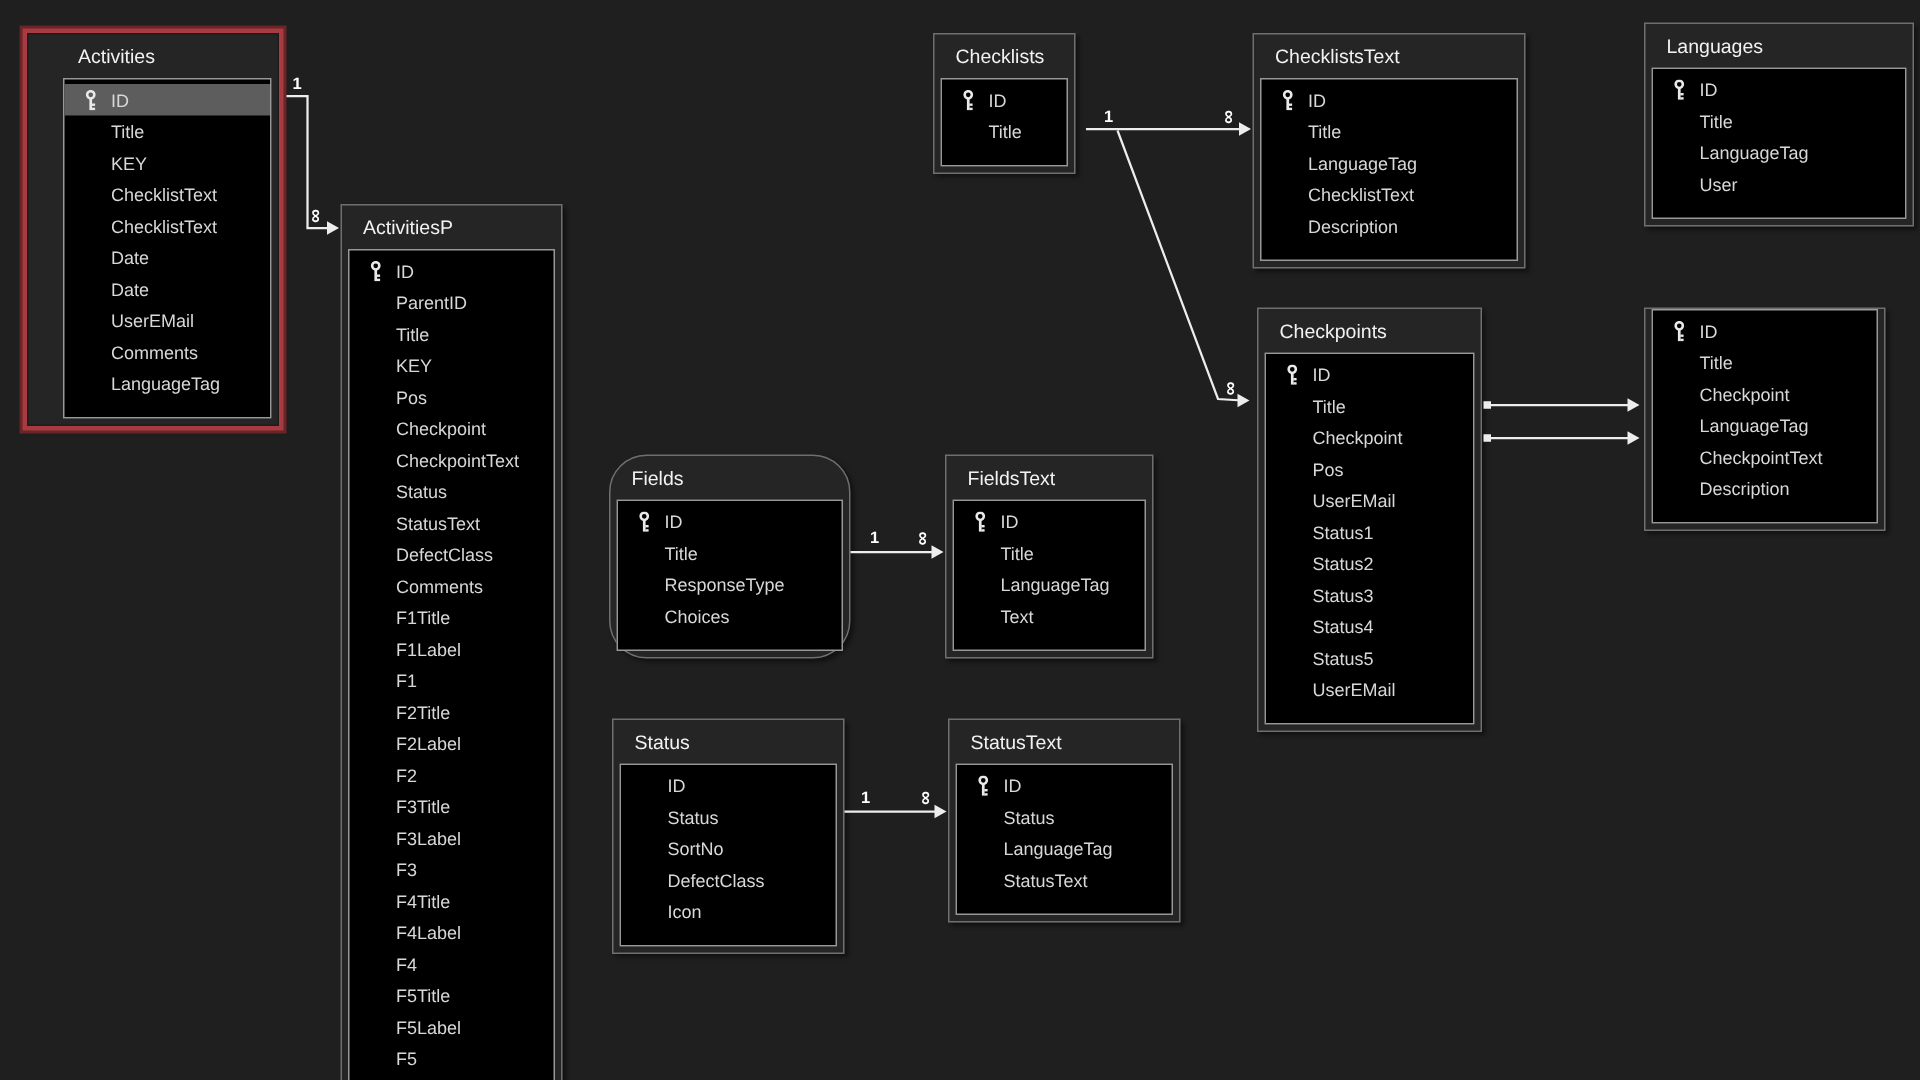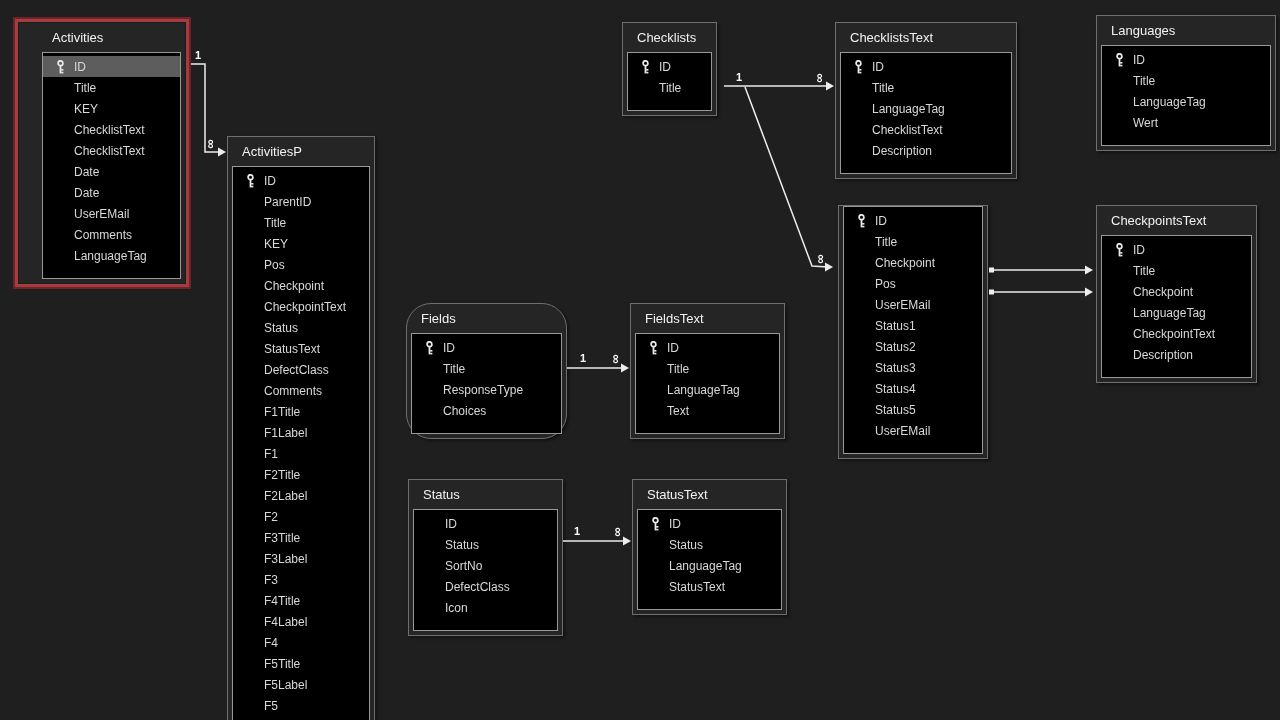--- a/index.html
+++ b/index.html
@@ -336,25 +336,26 @@
         <div class="row">
           <span class="key-slot"></span>
           <span class="fname">Title</span>
         </div>
         <div class="row">
           <span class="key-slot"></span>
           <span class="fname">LanguageTag</span>
         </div>
         <div class="row">
           <span class="key-slot"></span>
-          <span class="fname">Wert</span>
+          <span class="fname">User</span>
         </div>
       </div>
     </div>
     <div class="tbl" style="left: 838px; top: 205px; width: 150px;">
+      <div class="tbl-header">Checkpoints</div>
       <div class="tbl-body">
         <div class="row">
           <span class="key-slot">
             <svg width="9" height="14" viewBox="0 0 9 14">
               <circle cx="4.5" cy="3.2" r="2.4" fill="none" stroke="#e9e9e9" stroke-width="1.7"></circle>
               <rect x="3.6" y="5.4" width="1.8" height="8" fill="#e9e9e9"></rect>
               <rect x="5.2" y="9.0" width="2.2" height="1.6" fill="#e9e9e9"></rect>
               <rect x="5.2" y="11.8" width="2.2" height="1.6" fill="#e9e9e9"></rect>
             </svg>
           </span>
@@ -396,21 +397,20 @@
           <span class="key-slot"></span>
           <span class="fname">Status5</span>
         </div>
         <div class="row">
           <span class="key-slot"></span>
           <span class="fname">UserEMail</span>
         </div>
       </div>
     </div>
     <div class="tbl" style="left: 1096px; top: 205px; width: 161px;">
-      <div class="tbl-header">CheckpointsText</div>
       <div class="tbl-body">
         <div class="row">
           <span class="key-slot">
             <svg width="9" height="14" viewBox="0 0 9 14">
               <circle cx="4.5" cy="3.2" r="2.4" fill="none" stroke="#e9e9e9" stroke-width="1.7"></circle>
               <rect x="3.6" y="5.4" width="1.8" height="8" fill="#e9e9e9"></rect>
               <rect x="5.2" y="9.0" width="2.2" height="1.6" fill="#e9e9e9"></rect>
               <rect x="5.2" y="11.8" width="2.2" height="1.6" fill="#e9e9e9"></rect>
             </svg>
           </span>
@@ -459,21 +459,21 @@
         <div class="row">
           <span class="key-slot"></span>
           <span class="fname">ResponseType</span>
         </div>
         <div class="row">
           <span class="key-slot"></span>
           <span class="fname">Choices</span>
         </div>
       </div>
     </div>
-    <div class="tbl" style="left: 630px; top: 303px; width: 155px;">
+    <div class="tbl" style="left: 630px; top: 303px; width: 139px;">
       <div class="tbl-header">FieldsText</div>
       <div class="tbl-body">
         <div class="row">
           <span class="key-slot">
             <svg width="9" height="14" viewBox="0 0 9 14">
               <circle cx="4.5" cy="3.2" r="2.4" fill="none" stroke="#e9e9e9" stroke-width="1.7"></circle>
               <rect x="3.6" y="5.4" width="1.8" height="8" fill="#e9e9e9"></rect>
               <rect x="5.2" y="9.0" width="2.2" height="1.6" fill="#e9e9e9"></rect>
               <rect x="5.2" y="11.8" width="2.2" height="1.6" fill="#e9e9e9"></rect>
             </svg>

